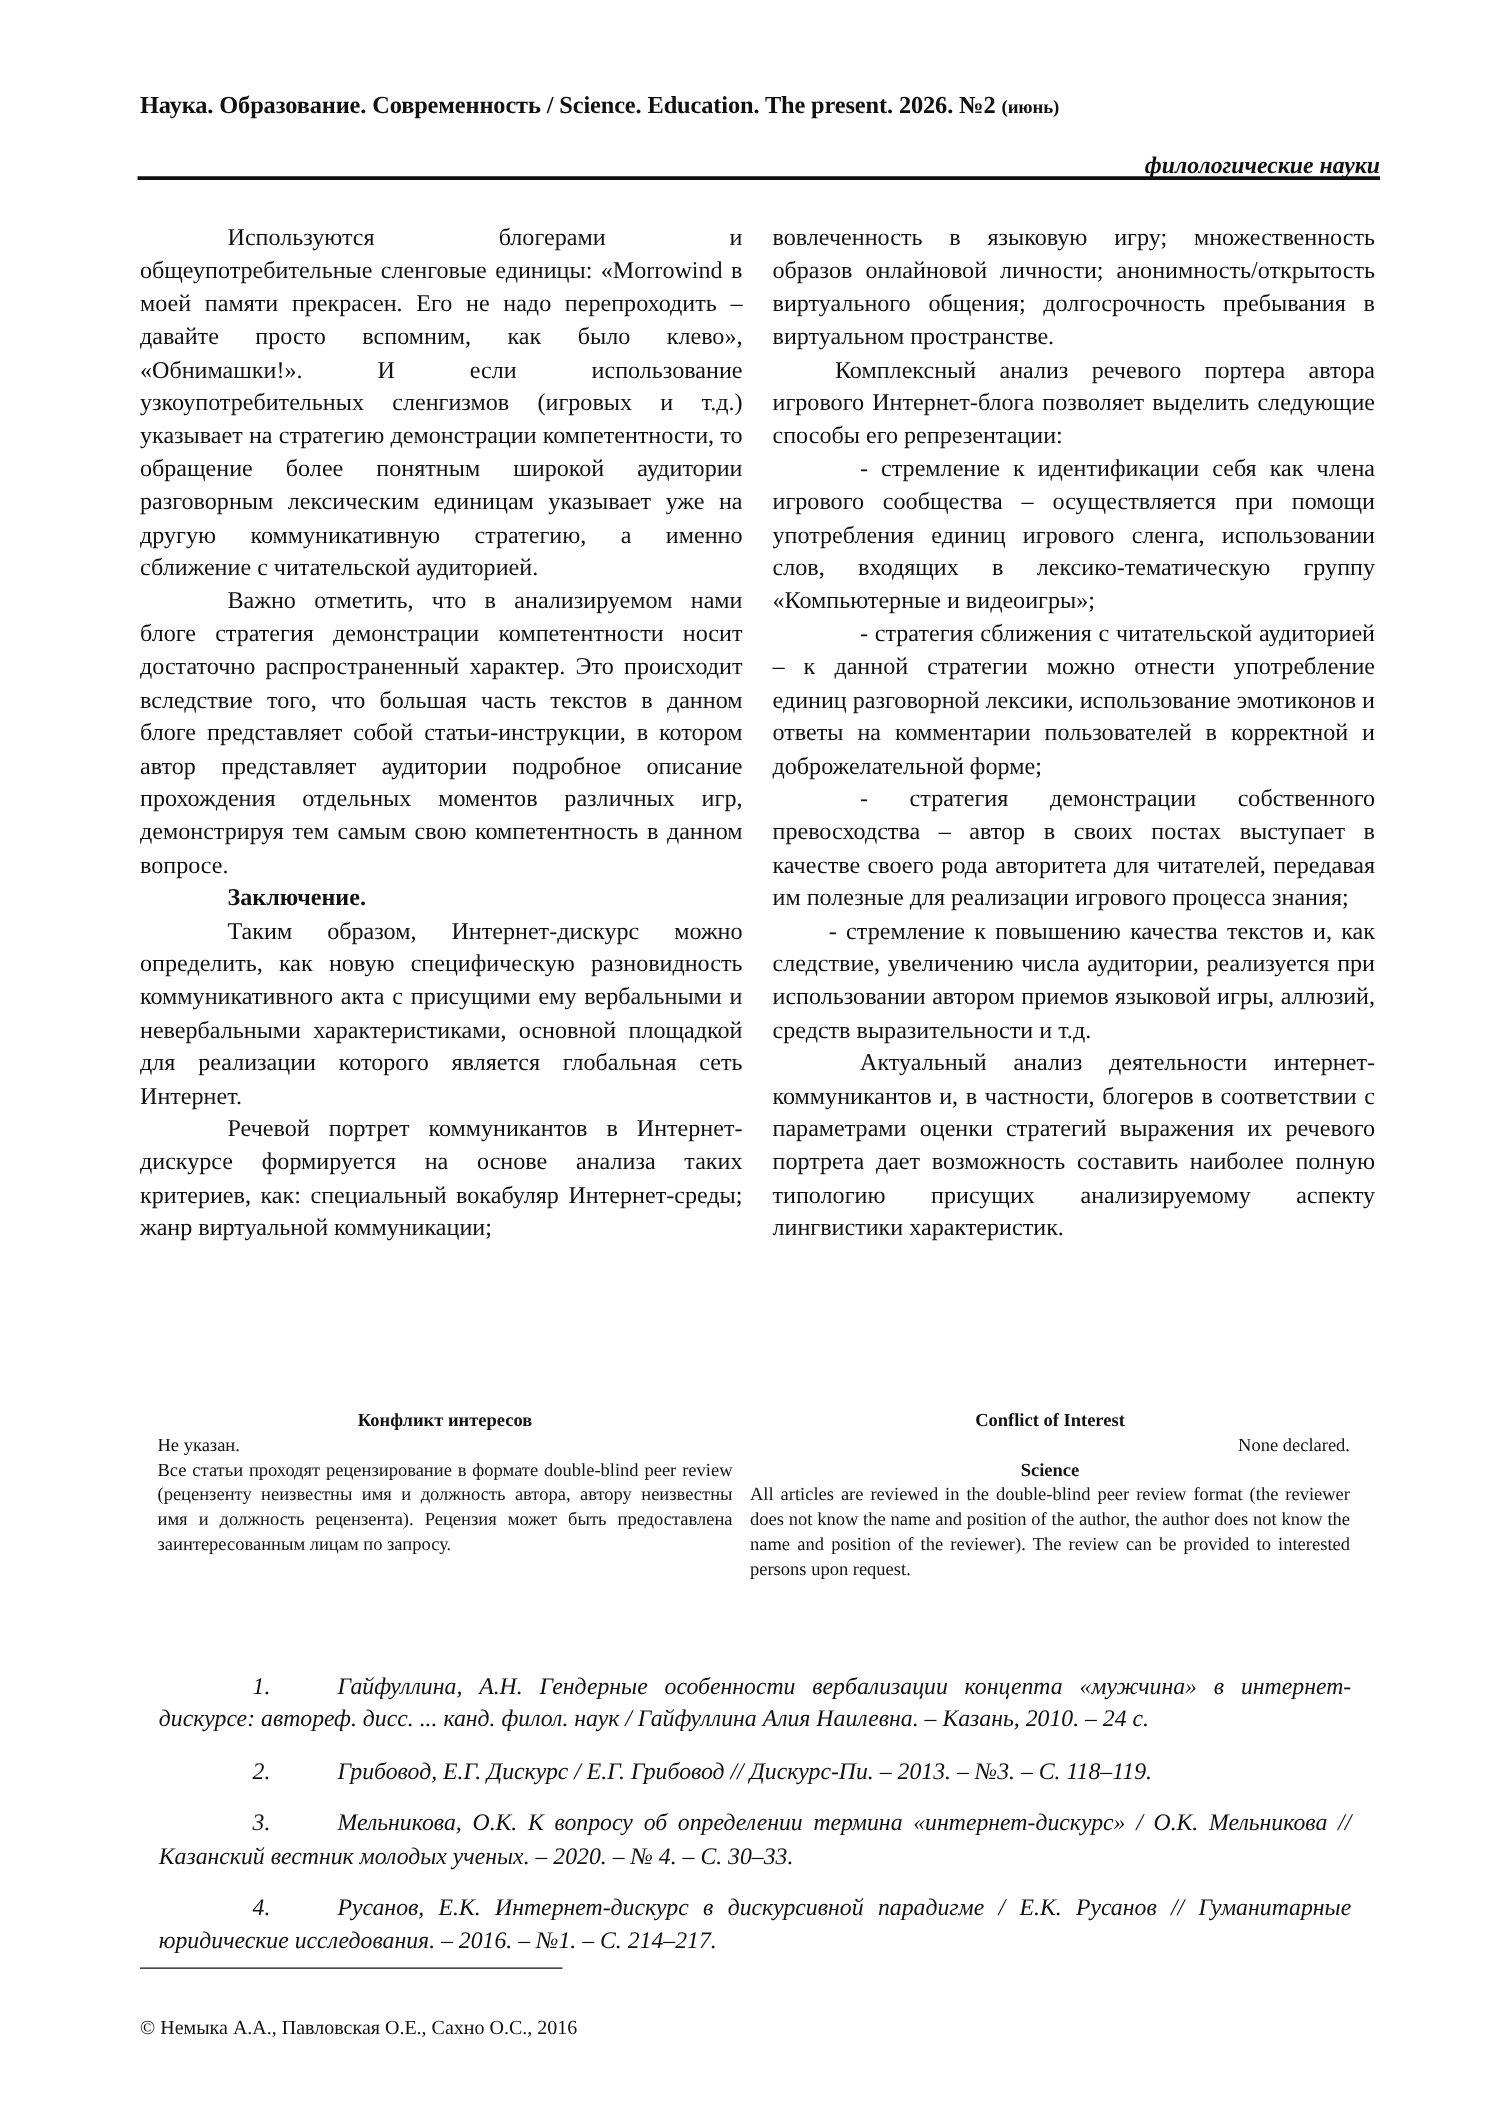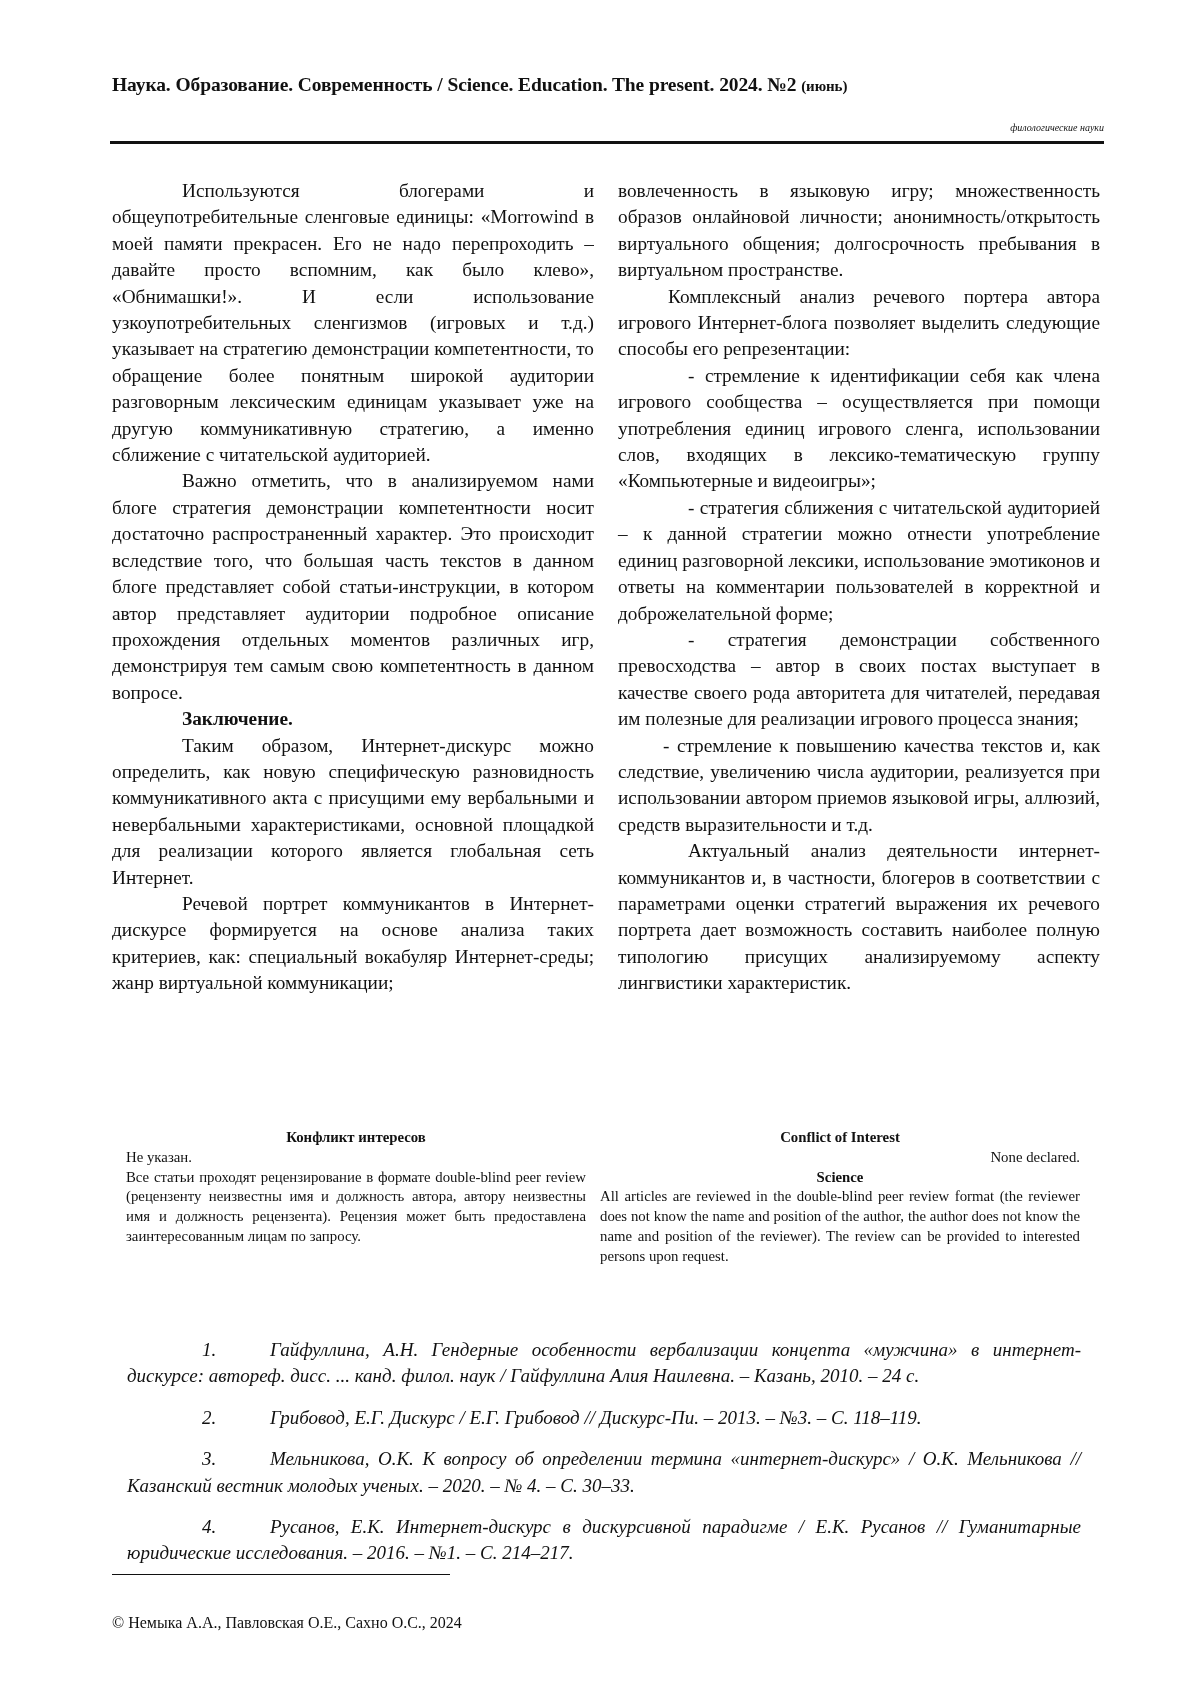--- a/index.html
+++ b/index.html
@@ -1,19 +1,19 @@
 <!DOCTYPE html>
 <html><head>
 <meta charset="utf-8">
 <style>
   html, body { margin: 0; padding: 0; background: #ffffff; }
   body { width: 1200px; height: 1697px; position: relative; overflow: hidden; color: #111; font-family: "Liberation Serif", serif; }
   .journal-header { position: absolute; left: 112px; top: 74px; font-size: 19.5px; font-weight: bold; white-space: nowrap; letter-spacing: -0.1px; }
   .journal-header .small { font-size: 15px; }
-  .section-label { position: absolute; right: 96px; top: 122px; font-size: 10px; font-style: italic; font-weight: normal; }
+  .section-label { position: absolute; right: 96px; top: 122px; font-size: 19px; font-style: italic; font-weight: bold; }
   .header-rule { position: absolute; left: 110px; right: 96px; top: 141px; border-top: 3px solid #111; }
   .col { position: absolute; top: 178px; width: 482px; font-size: 19.3px; line-height: 26.4px; text-align: justify; }
   .col.left { left: 112px; }
   .col.right { left: 618px; }
   .col p { margin: 0; }
   .col p.ind { text-indent: 70px; }
   .col p.ind2 { text-indent: 50px; }
   .col p.ind3 { text-indent: 45px; }
   .col p.heading { font-weight: bold; text-indent: 70px; }
   .box { position: absolute; top: 1128px; font-size: 14.8px; line-height: 19.8px; }
@@ -27,21 +27,21 @@
   .refs p { margin: 15px; text-indent: 75px; }
   .refs .num { display: inline-block; width: 68px; text-indent: 0; }
   .foot-rule { position: absolute; left: 112px; top: 1574px; width: 338px; border-top: 1px solid #111; }
   .copyright { position: absolute; left: 112px; top: 1614px; font-size: 16px; }
 </style>
 </head>
 <body>
 
 <div class="journal-header">
   <span>Наука. Образование. Современность / Science. Education. The present.</span>
-  <span>2024. №2</span>
+  <span>2026. №2</span>
   <span class="small">(июнь)</span>
 </div>
 <div class="section-label">филологические науки</div>
 <div class="header-rule"></div>
 
 <div class="col left">
   <p class="ind">Используются блогерами и общеупотребительные сленговые единицы: «Morrowind в моей памяти прекрасен. Его не надо перепроходить – давайте просто вспомним, как было клево», «Обнимашки!». И если использование узкоупотребительных сленгизмов (игровых и т.д.) указывает на стратегию демонстрации компетентности, то обращение более понятным широкой аудитории разговорным лексическим единицам указывает уже на другую коммуникативную стратегию, а именно сближение с читательской аудиторией.</p>
   <p class="ind">Важно отметить, что в анализируемом нами блоге стратегия демонстрации компетентности носит достаточно распространенный характер. Это происходит вследствие того, что большая часть текстов в данном блоге представляет собой статьи-инструкции, в котором автор представляет аудитории подробное описание прохождения отдельных моментов различных игр, демонстрируя тем самым свою компетентность в данном вопросе.</p>
   <p class="heading">Заключение.</p>
   <p class="ind">Таким образом, Интернет-дискурс можно определить, как новую специфическую разновидность коммуникативного акта с присущими ему вербальными и невербальными характеристиками, основной площадкой для реализации которого является глобальная сеть Интернет.</p>
@@ -72,13 +72,13 @@
 </div>
 
 <div class="refs">
   <p><span class="num">1.</span><span>Гайфуллина, А.Н. Гендерные особенности вербализации концепта «мужчина» в интернет-дискурсе: автореф. дисс. ... канд. филол. наук / Гайфуллина Алия Наилевна. – Казань, 2010. – 24 с.</span></p>
   <p><span class="num">2.</span><span>Грибовод, Е.Г. Дискурс / Е.Г. Грибовод // Дискурс-Пи. – 2013. – №3. – С. 118–119.</span></p>
   <p><span class="num">3.</span><span>Мельникова, О.К. К вопросу об определении термина «интернет-дискурс» / О.К. Мельникова // Казанский вестник молодых ученых. – 2020. – № 4. – С. 30–33.</span></p>
   <p><span class="num">4.</span><span>Русанов, Е.К. Интернет-дискурс в дискурсивной парадигме / Е.К. Русанов // Гуманитарные юридические исследования. – 2016. – №1. – С. 214–217.</span></p>
 </div>
 
 <div class="foot-rule"></div>
-<div class="copyright">© Немыка А.А., Павловская О.Е., Сахно О.С., 2024</div>
+<div class="copyright">© Немыка А.А., Павловская О.Е., Сахно О.С., 2016</div>
 
 </body></html>

